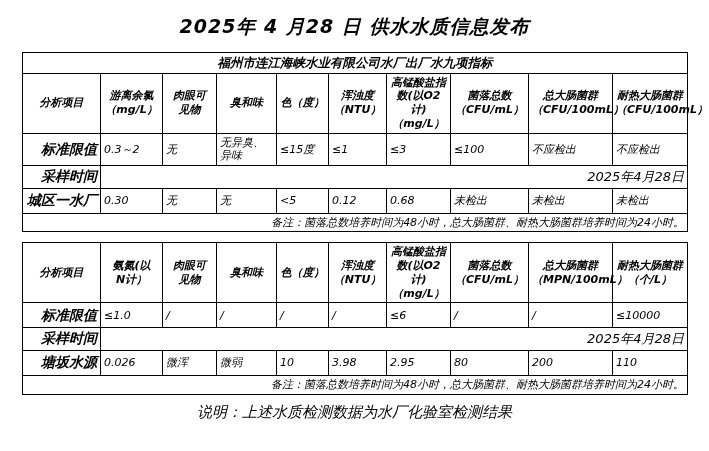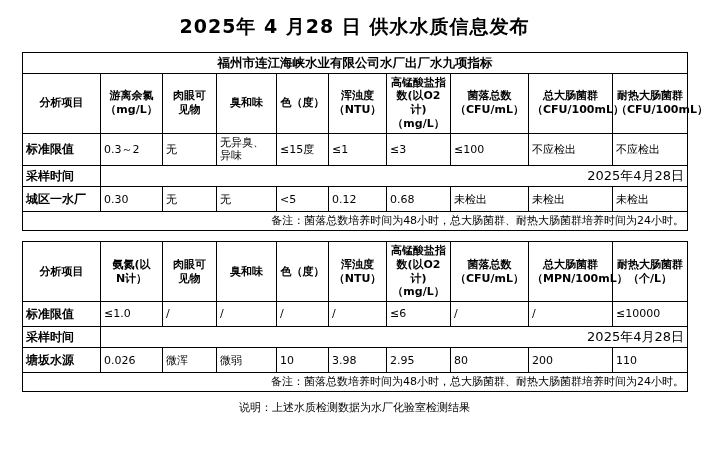--- a/index.html
+++ b/index.html
@@ -12,20 +12,21 @@
     background: #ffffff;
     font-family: "DejaVu Sans", "Liberation Sans", sans-serif;
     color: #000000;
     overflow: hidden;
   }
   .page {
     position: relative;
     width: 709px;
     height: 371px;
     box-sizing: border-box;
+    font-style: italic;
   }
   .doc-title {
     text-align: center;
     font-size: 19px;
     font-weight: bold;
     letter-spacing: 1px;
     padding-top: 14px;
     padding-bottom: 12px;
   }
   table.grid {
@@ -51,23 +52,23 @@
   .hdr {
     text-align: center;
     font-weight: bold;
     font-size: 11px;
     height: 46px;
   }
   .hdr .l2 {
     display: block;
   }
   .rowlbl {
-    text-align: left;
-    font-weight: bold;
-    font-size: 12px;
+    text-align: right;
+    font-weight: bold;
+    font-size: 14px;
   }
   .cell {
     text-align: left;
     font-size: 11px;
     height: 20px;
   }
   .date-cell {
     text-align: right;
     font-size: 13px;
     padding-right: 6px;
@@ -75,21 +76,21 @@
   .note {
     text-align: right;
     font-size: 11px;
     padding: 4px 3px;
   }
   .spacer {
     height: 10px;
   }
   .footer-note {
     text-align: center;
-    font-size: 11px;
+    font-size: 15px;
     padding-top: 8px;
   }
 </style>
 </head>
 <body>
 
 <div class="page">
 
   <div class="doc-title">2025年 4 月28 日 供水水质信息发布</div>
 

